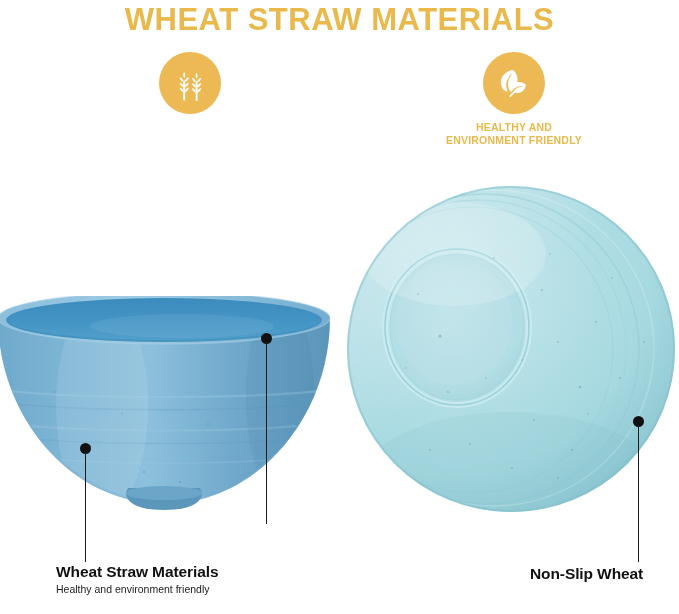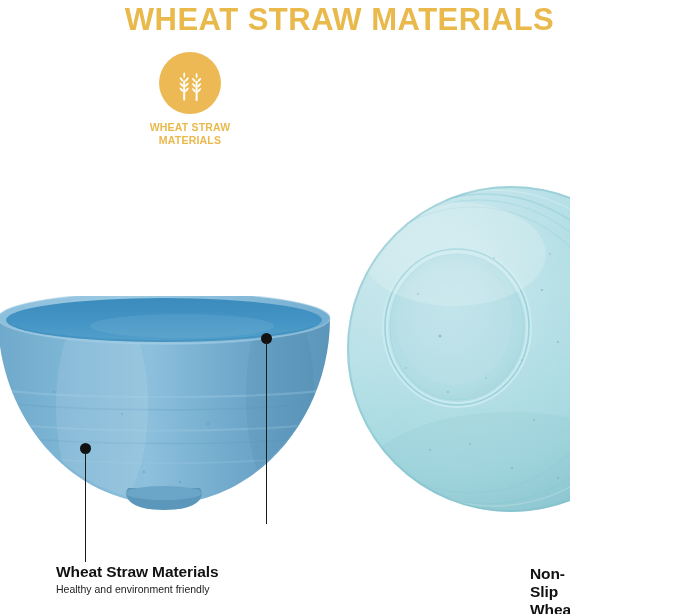--- a/index.html
+++ b/index.html
@@ -6,21 +6,21 @@
     margin: 0;
     padding: 0;
     background: #ffffff;
   }
   body {
     font-family: "Liberation Sans", sans-serif;
     -webkit-font-smoothing: antialiased;
   }
   #page {
     position: relative;
-    width: 570px;
+    width: 679px;
     height: 614px;
     background: #ffffff;
     overflow: hidden;
   }
 
   
   #title {
     position: absolute;
     top: 2px;
     left: 0;
@@ -154,25 +154,39 @@
             <path d="M28.6 17.7c-1.3-2.1-1.3-4.4 0-6.3 1.3 1.9 1.3 4.2 0 6.3z"></path>
             <path d="M28.0 21.3c-2.3-0.6-3.8-2.3-4.1-4.6 2.3 0.4 3.8 2.1 4.1 4.6z"></path>
             <path d="M29.2 21.3c0.3-2.5 1.8-4.2 4.1-4.6-0.3 2.3-1.8 4-4.1 4.6z"></path>
             <path d="M28.0 26.5c-2.3-0.6-3.8-2.3-4.1-4.6 2.3 0.4 3.8 2.1 4.1 4.6z"></path>
             <path d="M29.2 26.5c0.3-2.5 1.8-4.2 4.1-4.6-0.3 2.3-1.8 4-4.1 4.6z"></path>
             <path d="M28.0 31.7c-2.3-0.6-3.8-2.3-4.1-4.6 2.3 0.4 3.8 2.1 4.1 4.6z"></path>
             <path d="M29.2 31.7c0.3-2.5 1.8-4.2 4.1-4.6-0.3 2.3-1.8 4-4.1 4.6z"></path>
           </g>
         </svg>
       </div>
-      <div class="badge-label">WHEAT STRAW
-MATERIALS</div>
     </div>
 
 
+    <div class="badge" id="badge-eco">
+      <div class="badge-circle eco-icon">
+        <svg width="44" height="44" viewBox="0 0 44 44">
+          <g fill="#ffffff">
+
+            <path d="M20.5 8.5c4.6 3.5 6.4 9.8 3.9 15.3-1.4 3.0-4.0 5.0-6.9 5.7-2.2-4.4-2.0-9.8 0.7-14.1 0.9-1.5 2.0-2.8 3.2-3.9-3.0 1.9-5.3 4.8-6.4 8.2-1.3 3.9-0.8 8.0 1.1 11.4-3.2-0.6-5.9-3.0-6.9-6.3-1.9-6.1 1.9-12.7 8.1-14.9 1.0-0.4 2.1-0.7 3.2-0.9z"></path>
+
+            <path d="M33.6 22.6c0.6 3.6-1.3 7.2-4.7 8.7-2.6 1.2-5.5 0.9-7.8-0.5 1.9-2.9 5.0-4.8 8.4-5.1 1.1-0.1 2.2-0.0 3.2 0.2-2.5-0.9-5.2-0.9-7.7 0.1-2.8 1.1-5.0 3.2-6.2 5.8-1.2-2.3-0.9-5.2 0.9-7.4 3.3-4.1 9.4-4.7 13.4-1.3 0.2 0.2 0.4 0.4 0.5 0.5z"></path>
+
+            <path d="M17.8 35.9c-0.4-0.3-0.5-0.9-0.2-1.3 1.6-2.1 3.6-3.9 5.9-5.2 2.3-1.3 4.8-2.1 7.4-2.4 0.5-0.1 0.9 0.3 1.0 0.8 0.1 0.5-0.3 0.9-0.8 1.0-2.4 0.3-4.6 1.0-6.7 2.2-2.1 1.2-3.9 2.8-5.4 4.7-0.3 0.4-0.9 0.5-1.2 0.2z"></path>
+          </g>
+        </svg>
+      </div>
+      <div class="badge-label">HEALTHY AND
+ENVIRONMENT FRIENDLY</div>
+    </div>
   </div>
 
   <div id="bowl-right">
     <svg width="334" height="334" viewBox="0 0 334 334">
       <defs>
         <radialGradient id="aquaBody" cx="36%" cy="30%" r="78%">
           <stop offset="0%" stop-color="#c6e7ec"></stop>
           <stop offset="38%" stop-color="#b2dee5"></stop>
           <stop offset="72%" stop-color="#a3d8e0"></stop>
           <stop offset="92%" stop-color="#93ccd6"></stop>

